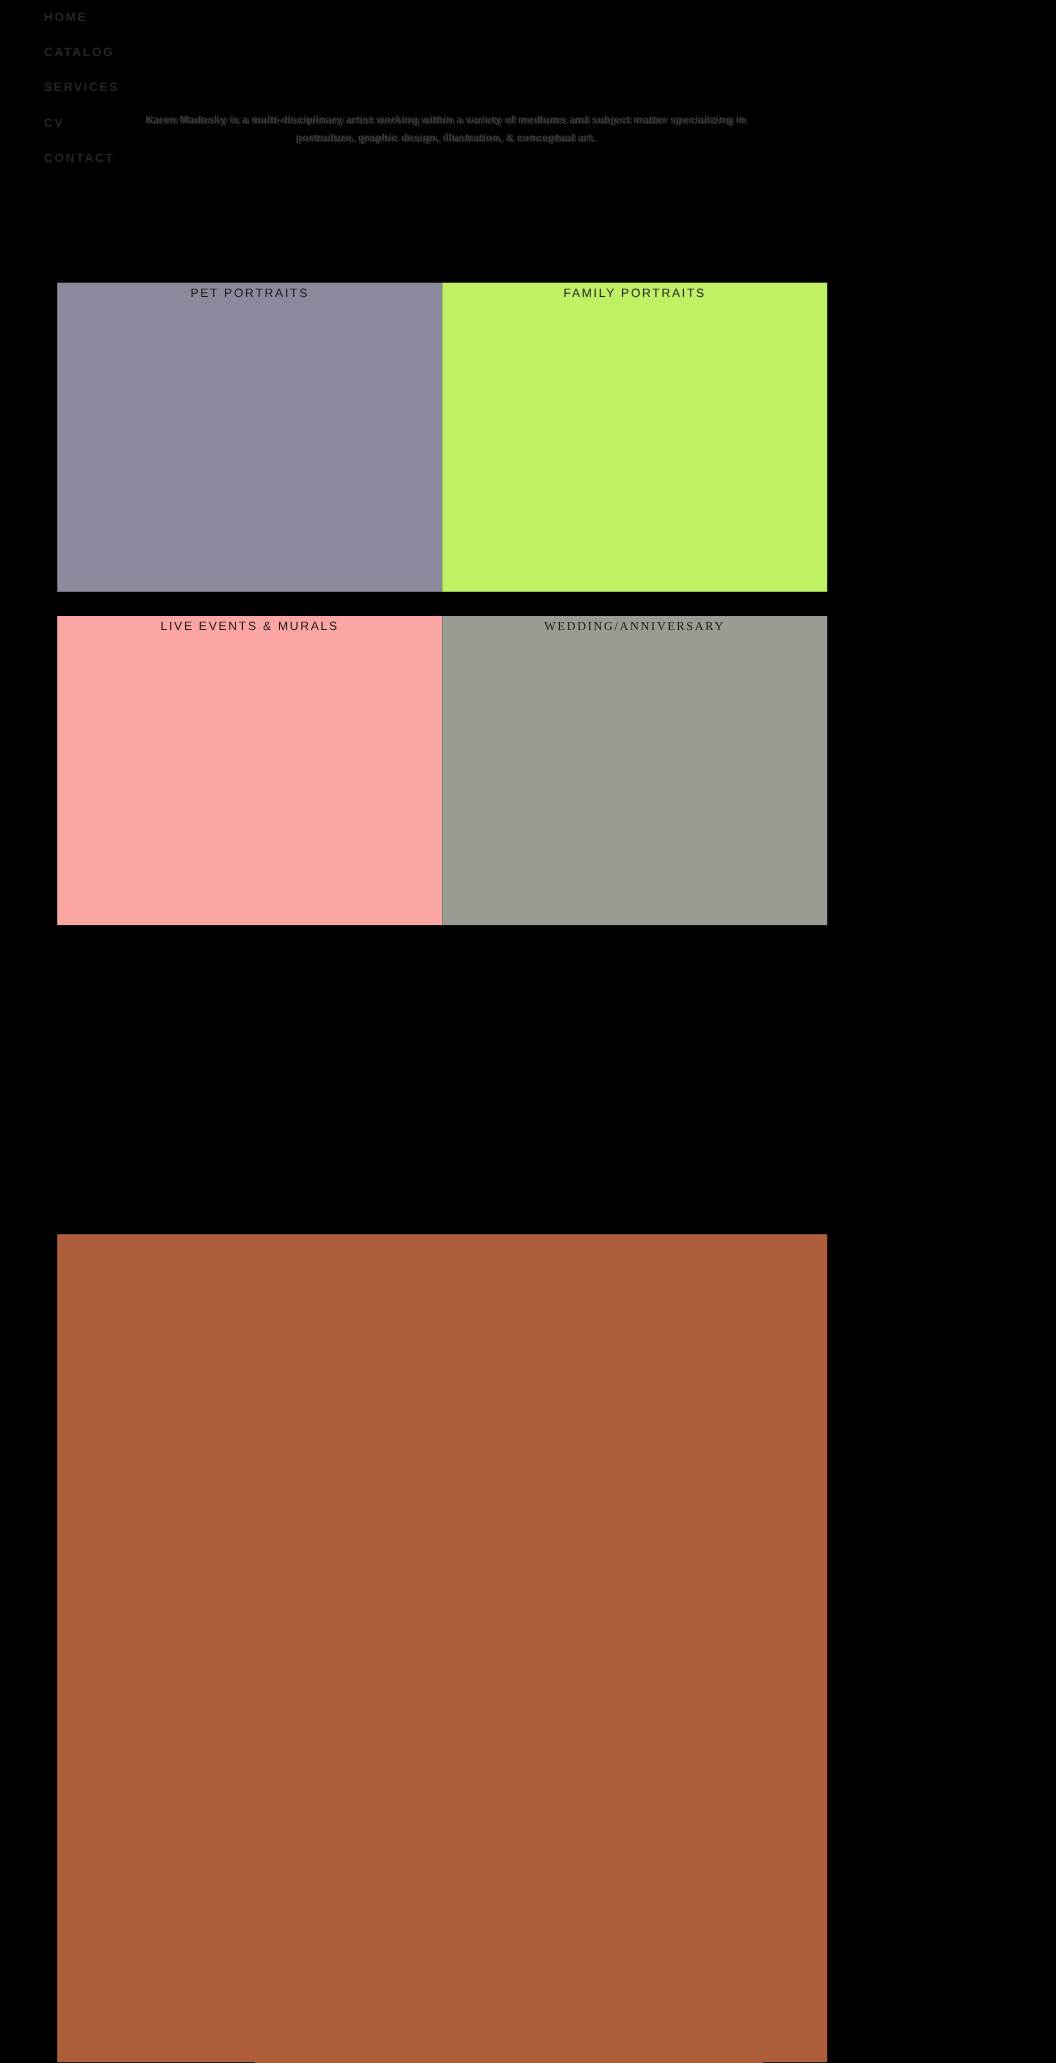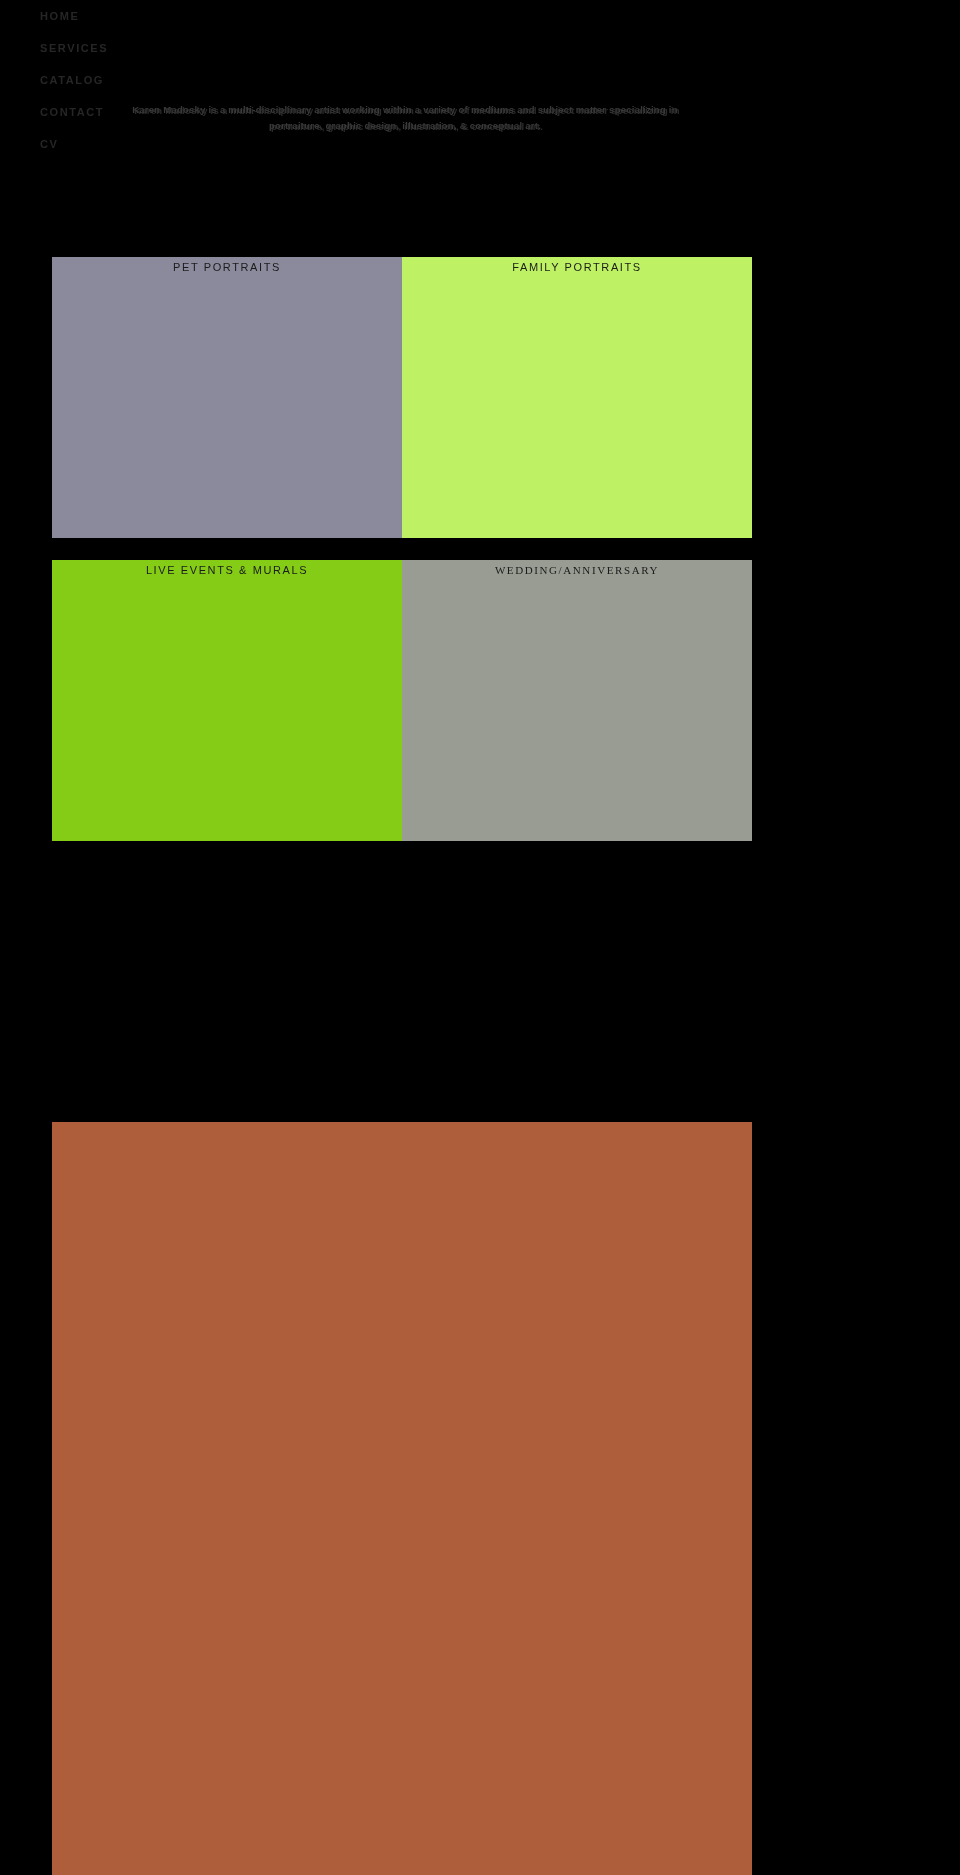--- a/index.html
+++ b/index.html
@@ -106,42 +106,42 @@
     cursor: pointer;
   }
 </style>
 </head>
 <body style="background: rgb(0, 0, 0);">
 
 <div class="page">
 
   <nav class="nav">
     <a class="nav-item">HOME</a>
+    <a class="nav-item">CATALOG</a>
     <a class="nav-item">SERVICES</a>
-    <a class="nav-item">CATALOG</a>
+    <a class="nav-item">CV</a>
     <a class="nav-item">CONTACT</a>
-    <a class="nav-item">CV</a>
   </nav>
 
   <div class="hero-desc-wrap">
     <p class="hero-desc">Karen Madosky is a multi-disciplinary artist working within a variety of mediums and subject matter specializing in portraiture, graphic design, illustration, &amp; conceptual art.</p>
     <p class="hero-desc ghost">Karen Madosky is a multi-disciplinary artist working within a variety of mediums and subject matter specializing in portraiture, graphic design, illustration, &amp; conceptual art.</p>
   </div>
 
   <div class="grid">
     <div class="grid-row">
       <div class="tile" style="background-color: rgb(139, 138, 156); padding-left: 32px;">
         <span class="tile-label">PET PORTRAITS</span>
       </div>
       <div class="tile" style="background-color: #bef264;">
         <span class="tile-label">FAMILY PORTRAITS</span>
       </div>
     </div>
     <div class="grid-row">
-      <div class="tile" style="background-color: #84cc16;">
+      <div class="tile" style="background-color: #fca5a5;">
         <span class="tile-label">LIVE EVENTS &amp; MURALS</span>
       </div>
       <div class="tile" style="background-color: rgb(153, 156, 146); font-family: Liberation Serif, serif;">
         <span class="tile-label">WEDDING/ANNIVERSARY</span>
       </div>
     </div>
   </div>
 
   <div class="feature" style="background-color: rgb(175, 94, 60);"></div>
 

